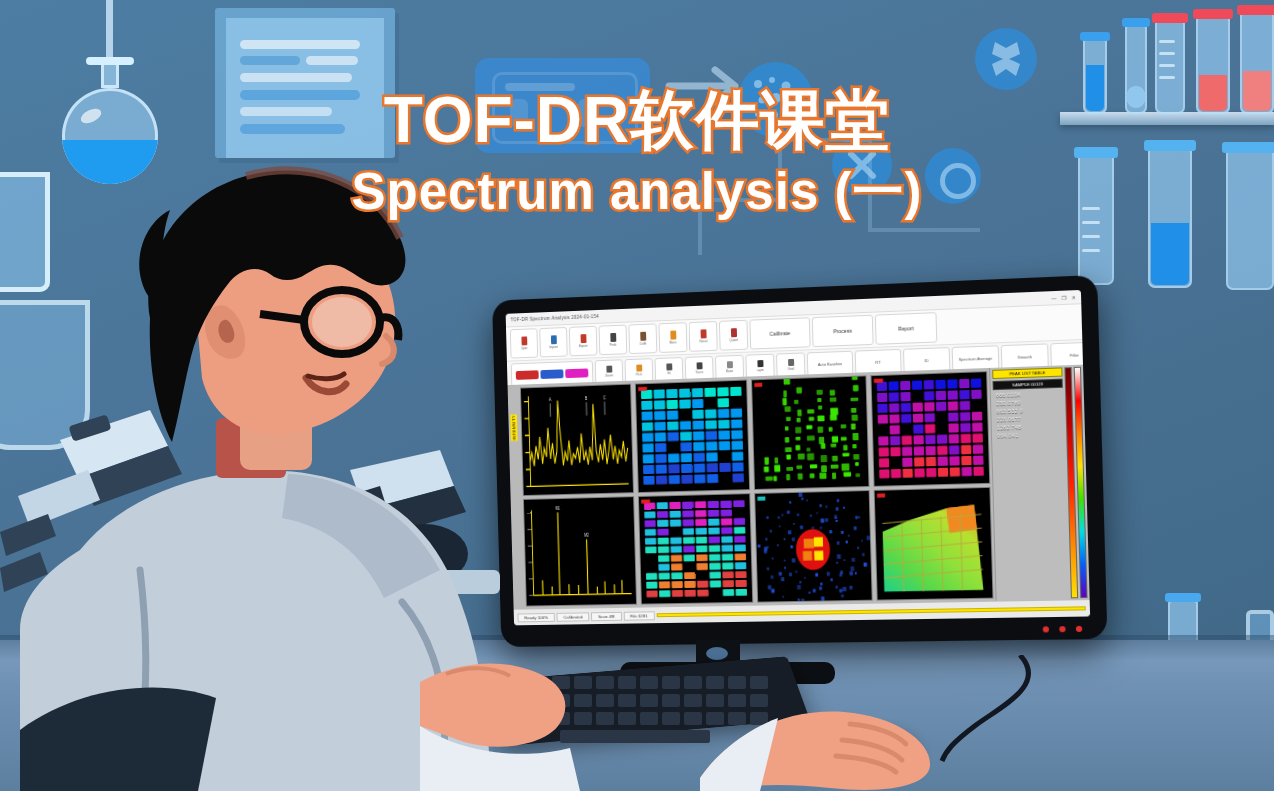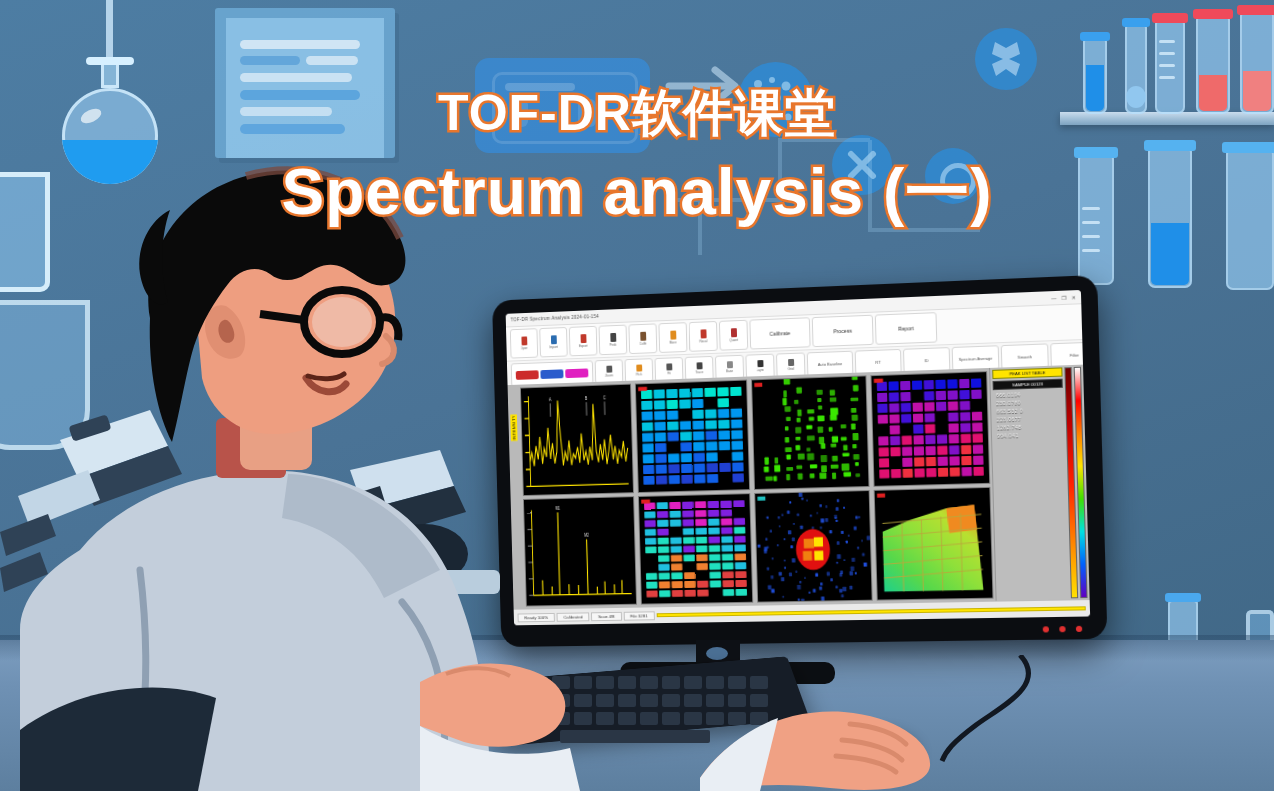--- a/index.html
+++ b/index.html
@@ -70,22 +70,22 @@
            background:#ffe400;color:#000;padding:1px;letter-spacing:.5px;}
 
   
   #titleblock{left:0;right:0;top:88px;text-align:center;pointer-events:none;}
   .bigtitle{
     font-family:"Liberation Sans",sans-serif;font-weight:700;color:#fff;
     -webkit-text-stroke:5px #E8762C;paint-order:stroke fill;
     letter-spacing:1px;line-height:1.0;
   }
   .bigtitle span{ -webkit-text-stroke:0; }
-  #t1{font-size:50px;}
-  #t2{font-size:64px;margin-top:22px;}
+  #t1{font-size:64px;}
+  #t2{font-size:51px;margin-top:14px;}
 
   
   #desk{left:0;right:0;top:640px;bottom:0;background:linear-gradient(180deg,#7d9ec0 0%,#6f91b4 30%,#5d7f9f 100%);}
 </style>
 </head>
 <body>
 
 <div id="stage">
 
   <div class="abs" id="wall"></div>

